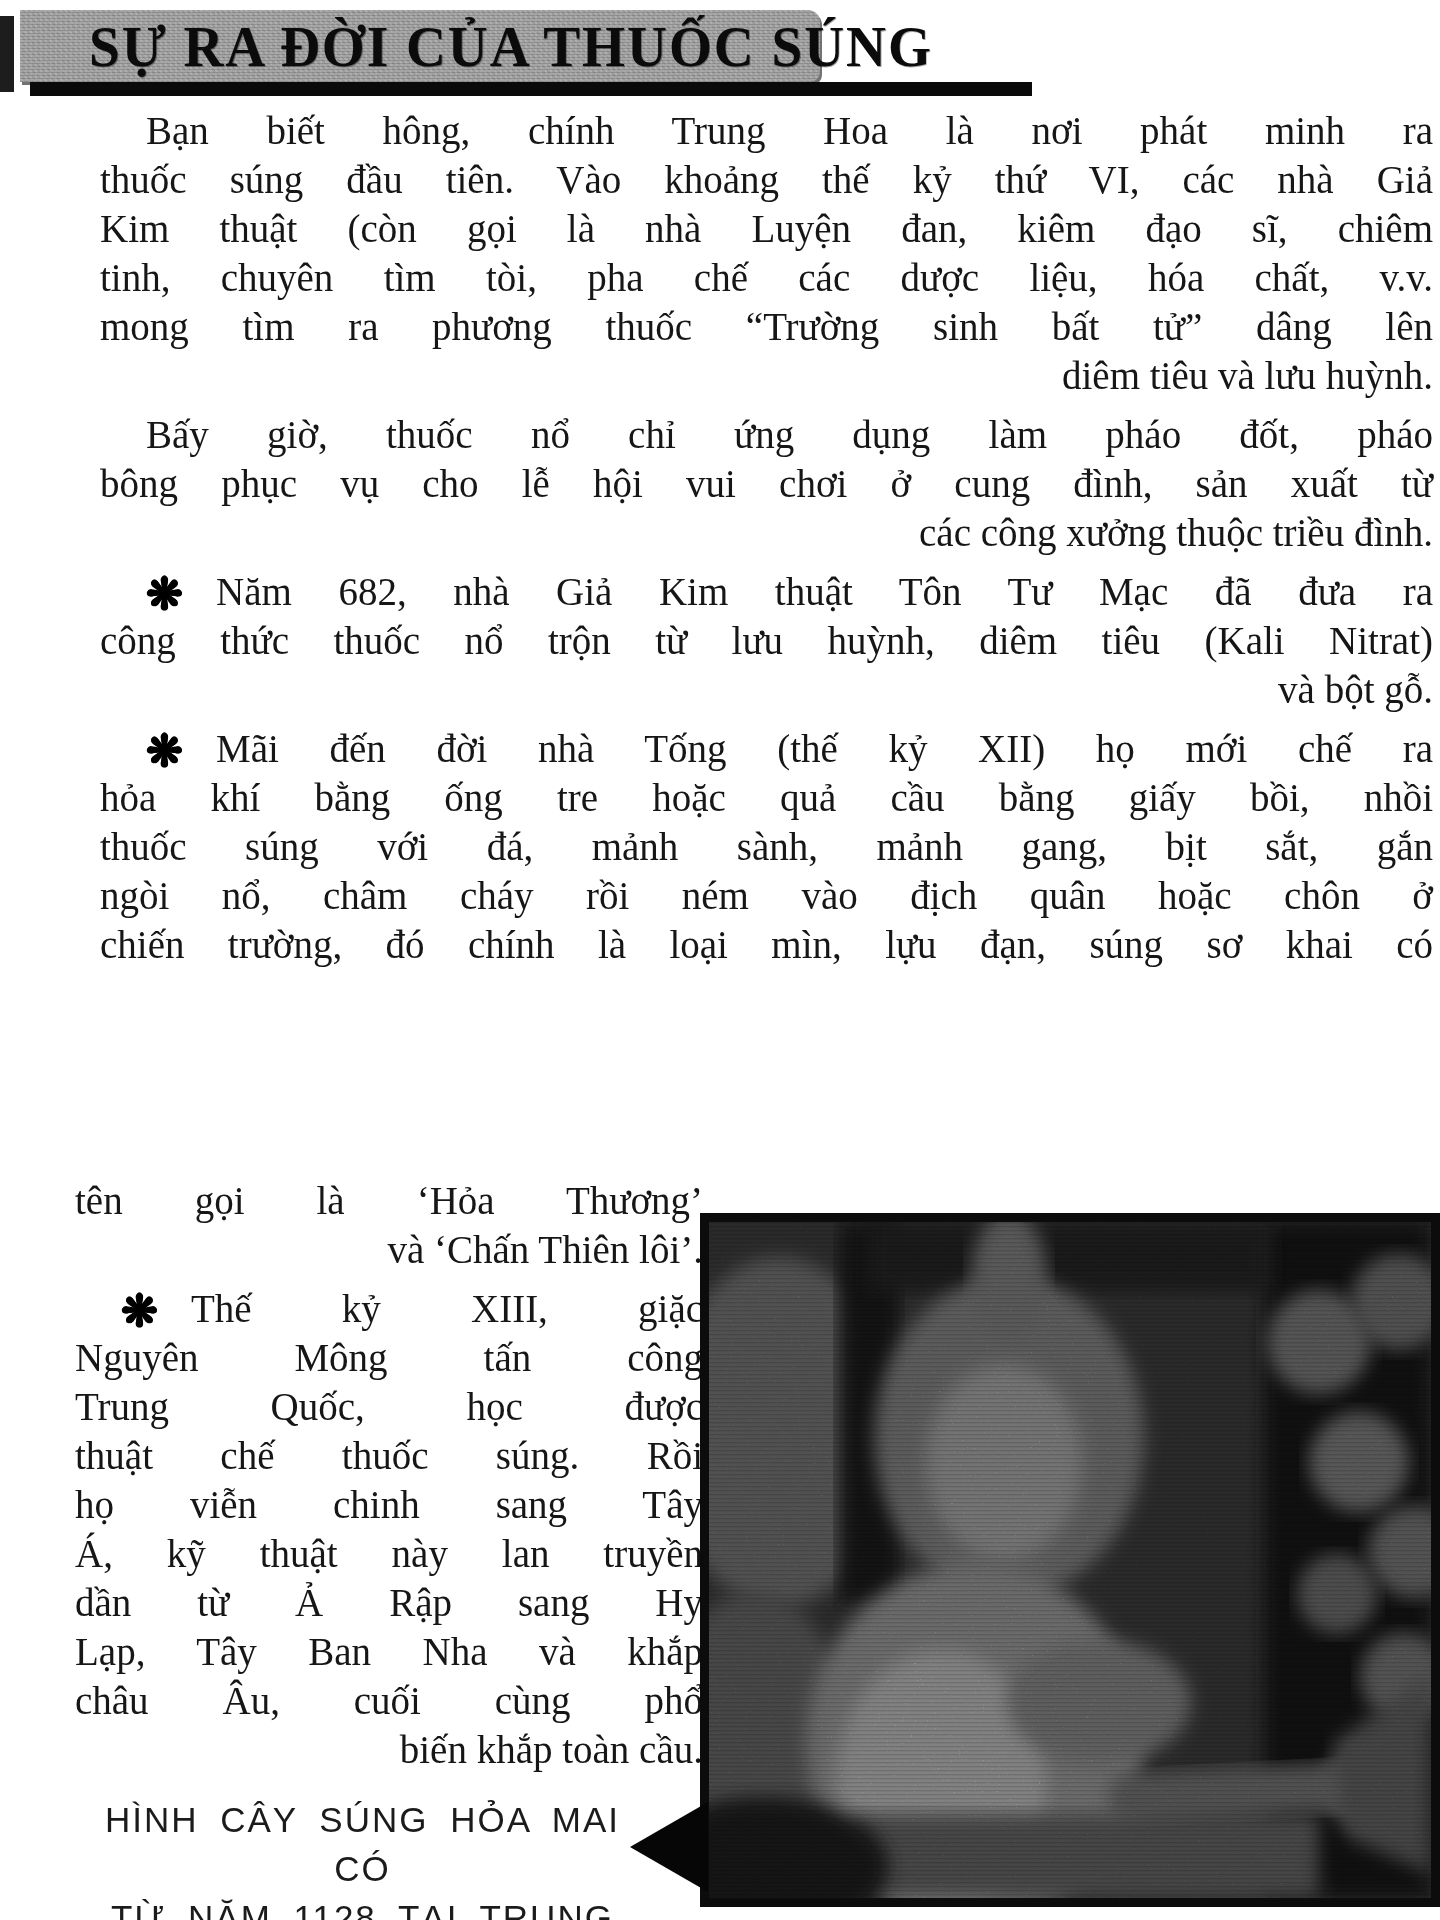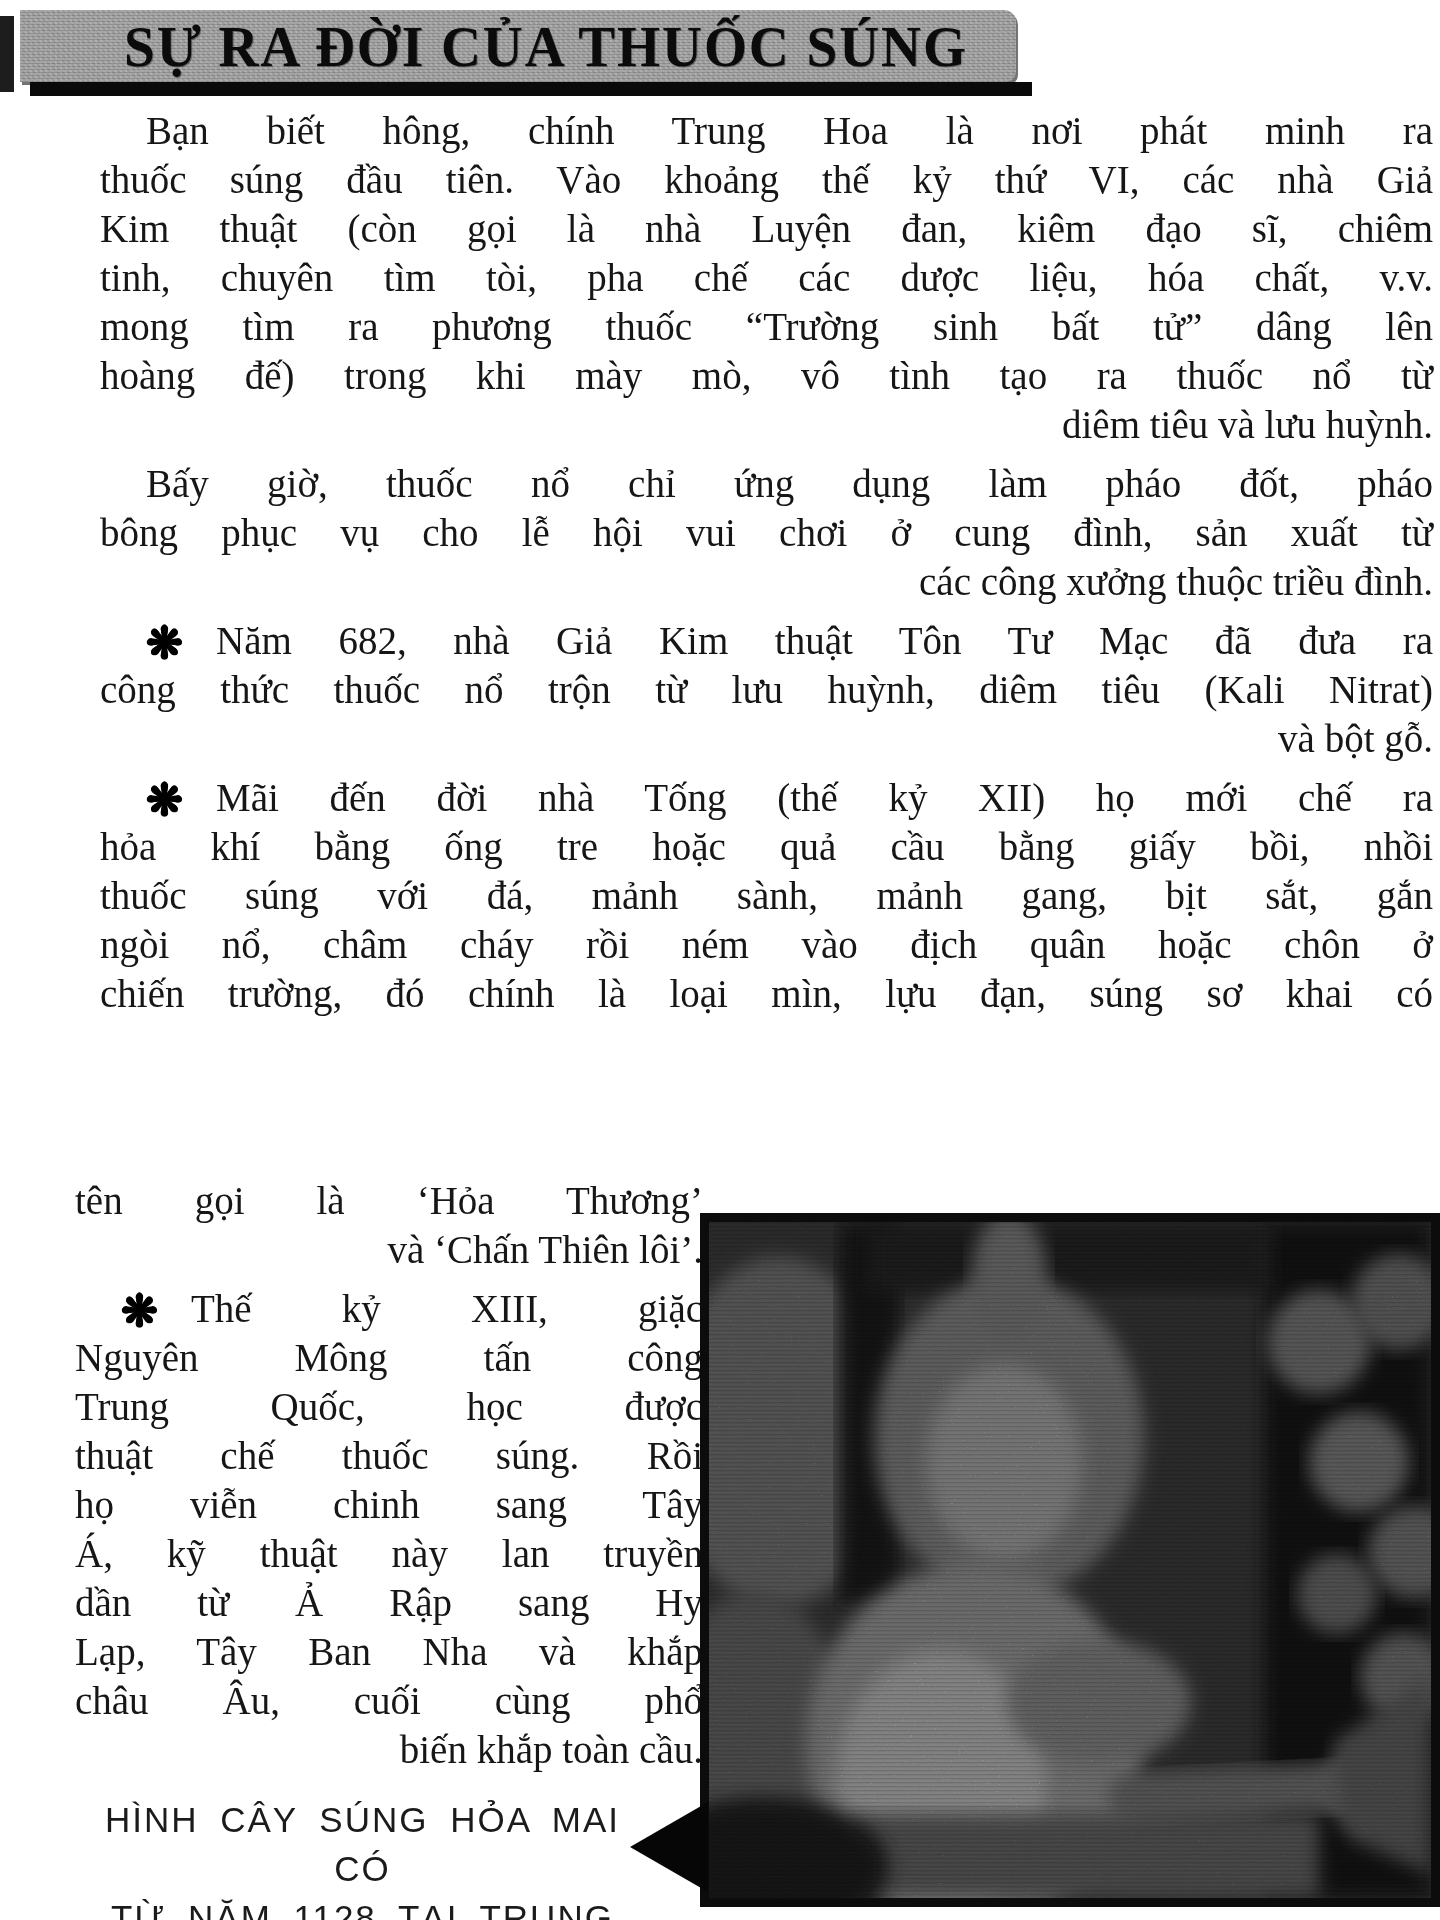--- a/index.html
+++ b/index.html
@@ -3,28 +3,28 @@
 <meta charset="utf-8">
 <style>
   html,body{margin:0;padding:0;background:#e8e8e8;}
   .page{
     position:relative;width:1440px;height:1920px;background:#ffffff;overflow:hidden;
     font-family:"Liberation Serif","DejaVu Serif",serif;color:#161616;
   }
   
   .banner-edge{position:absolute;left:0;top:16px;width:14px;height:76px;background:#1d1d1d;}
   .banner{
-    position:absolute;left:20px;top:10px;width:996px;height:72px;box-sizing:border-box;
+    position:absolute;left:20px;top:10px;width:800px;height:72px;box-sizing:border-box;
     background-color:#a7a7a7;
     background-image:
       repeating-linear-gradient(0deg, rgba(0,0,0,.14) 0 1px, transparent 1px 3px),
       repeating-linear-gradient(90deg, rgba(255,255,255,.10) 0 2px, transparent 2px 5px),
       repeating-linear-gradient(45deg, rgba(0,0,0,.07) 0 2px, transparent 2px 4px);
     border-radius:0 12px 10px 0;
-    display:flex;align-items:center;justify-content:center;padding-left:56px;
+    display:flex;align-items:center;justify-content:flex-start;padding-left:56px;
     box-shadow:2px 3px 0 rgba(0,0,0,.55);
   }
   .banner h1{
     margin:0;font-size:57px;font-weight:bold;letter-spacing:2px;white-space:nowrap;
     color:#0b0b0b;transform:scaleX(.97);
     text-shadow:1px 1px 0 rgba(0,0,0,.35);
   }
   .banner-shadow{position:absolute;left:30px;top:82px;width:1002px;height:14px;background:#0a0a0a;}
   
   .text-main{position:absolute;left:75px;top:106px;width:1333px;margin-left:25px;}
@@ -70,21 +70,20 @@
   </header>
   <div class="banner-shadow"></div>
 
   <main class="text-main" id="region-main">
       <div class="para">
         <div class="line jl fl">Bạn biết hông, chính Trung Hoa là nơi phát minh ra</div>
         <div class="line jl">thuốc súng đầu tiên. Vào khoảng thế kỷ thứ VI, các nhà Giả</div>
         <div class="line jl">Kim thuật (còn gọi là nhà Luyện đan, kiêm đạo sĩ, chiêm</div>
         <div class="line jl">tinh, chuyên tìm tòi, pha chế các dược liệu, hóa chất, v.v.</div>
         <div class="line jl">mong tìm ra phương thuốc “Trường sinh bất tử” dâng lên</div>
-        <div class="line jl">hoàng đế) trong khi mày mò, vô tình tạo ra thuốc nổ từ</div>
         <div class="line ll">diêm tiêu và lưu huỳnh.</div>
       </div>
       <div class="para">
         <div class="line jl fl">Bấy giờ, thuốc nổ chỉ ứng dụng làm pháo đốt, pháo</div>
         <div class="line jl">bông phục vụ cho lễ hội vui chơi ở cung đình, sản xuất từ</div>
         <div class="line ll">các công xưởng thuộc triều đình.</div>
       </div>
       <div class="para">
         <div class="line jl fl"><span class="bullet">❋</span>Năm 682, nhà Giả Kim thuật Tôn Tư Mạc đã đưa ra</div>
         <div class="line jl">công thức thuốc nổ trộn từ lưu huỳnh, diêm tiêu (Kali Nitrat)</div>

